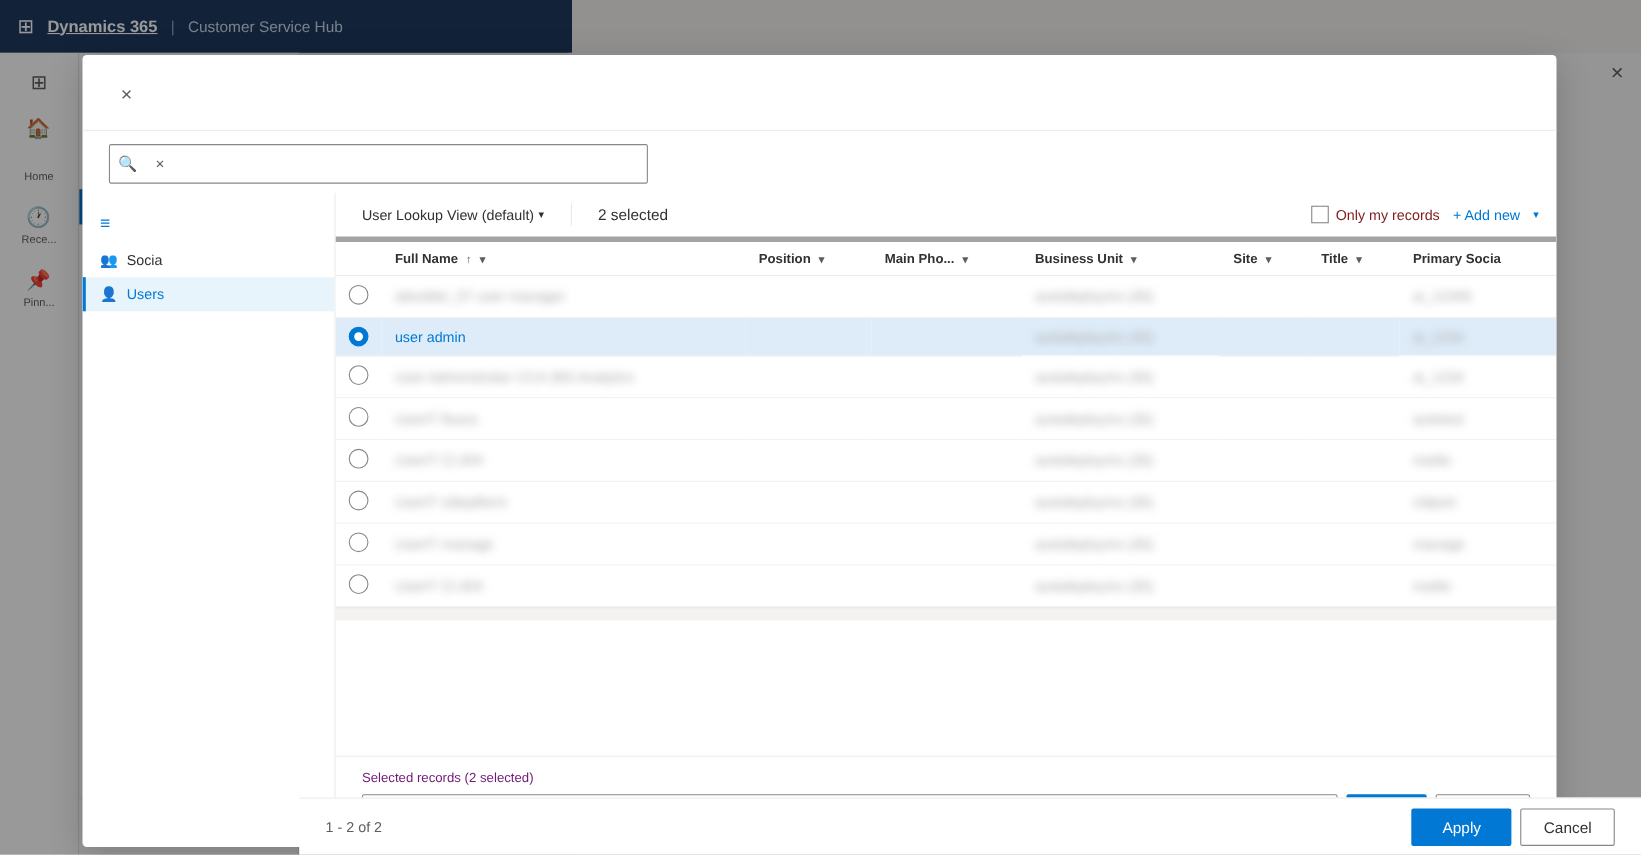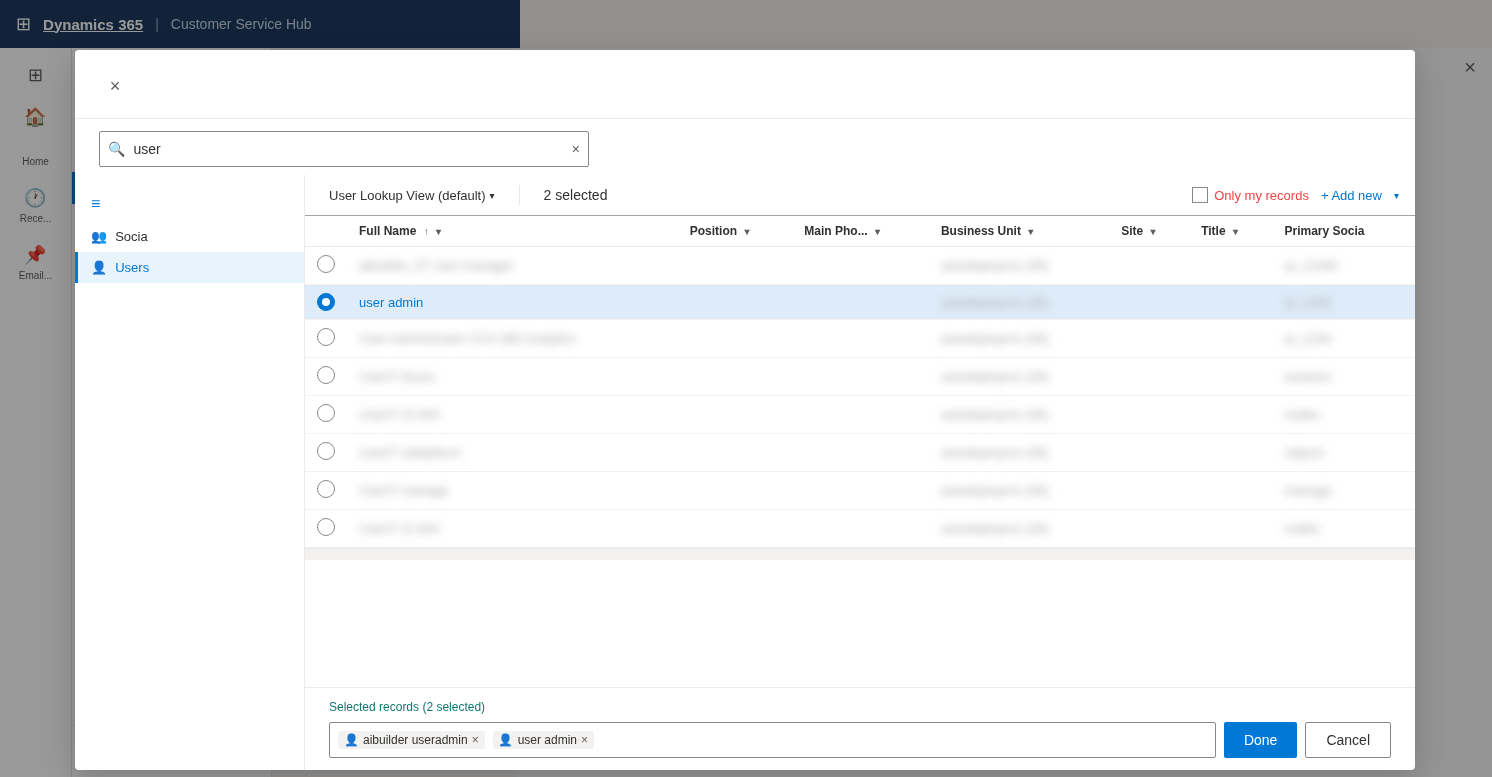--- a/index.html
+++ b/index.html
@@ -104,33 +104,33 @@
     }
 
     
     .right-content {
       flex: 1; display: flex; flex-direction: column; overflow: hidden;
     }
 
     
     .toolbar {
       display: flex; align-items: center; justify-content: space-between;
-      padding: 8px 16px; border-bottom: 1px solid #a3a3a3;
+      padding: 8px 16px; border-bottom: 5px solid #a3a3a3;
     }
     .toolbar-left { display: flex; align-items: center; gap: 16px; }
     .view-dropdown {
       display: flex; align-items: center; gap: 4px; cursor: pointer;
       color: #323130; font-size: 13px; padding: 4px 8px; border-radius: 2px;
     }
     .selected-count {
       font-size: 14px; color: #323130; padding: 4px 8px;
     }
     .toolbar-right { display: flex; align-items: center; gap: 12px; }
     .checkbox-label {
-      display: flex; align-items: center; gap: 6px; font-size: 13px; color: #ef4444; cursor: pointer;
+      display: flex; align-items: center; gap: 6px; font-size: 13px; color: #7f1d1d; cursor: pointer;
     }
     .checkbox-box {
       width: 16px; height: 16px; border: 1px solid #8a8886; background: #fff;
       display: flex; align-items: center; justify-content: center;
     }
     .add-new-btn {
       display: flex; align-items: center; gap: 4px; font-size: 13px; color: #0078d4;
       cursor: pointer; border: none; background: none;
     }
 
@@ -171,21 +171,21 @@
     .table-wrap::-webkit-scrollbar-thumb { background: #c8c6c4; border-radius: 3px; }
 
     
     .h-scroll { height: 12px; background: #f3f2f1; border-top: 1px solid #e8e8e8; }
 
     
     .selected-footer {
       border-top: 1px solid #edebe9; padding: 12px 24px;
     }
     .selected-footer-title {
-      font-size: 12px; color: #0f766e; margin-bottom: 8px;
+      font-size: 12px; color: #701a75; margin-bottom: 8px;
     }
     .selected-tags {
       display: flex; align-items: center; gap: 8px;
       border: 1px solid #8a8886; border-radius: 2px;
       padding: 4px 8px; min-height: 36px; flex-wrap: wrap;
       flex: 1; background: #fff;
     }
     .tag {
       display: flex; align-items: center; gap: 4px;
       background: #f3f2f1; border-radius: 2px; padding: 2px 6px;
@@ -250,21 +250,21 @@
     <div class="sidebar-item">
       <span class="sidebar-icon">🏠</span>
       <span style="font-size:10px;margin-top:24px;">Home</span>
     </div>
     <div class="sidebar-item">
       <span class="sidebar-icon">🕐</span>
       <span style="font-size:10px;">Rece...</span>
     </div>
     <div class="sidebar-item">
       <span class="sidebar-icon">📌</span>
-      <span style="font-size:10px;">Email...</span>
+      <span style="font-size:10px;">Pinn...</span>
     </div>
   </div>
 
   <div style="position:absolute;top:48px;left:72px;width:200px;height:729px;background:#fff;border-right:1px solid #e8e8e8;overflow:hidden;">
     <div style="padding:16px 16px 4px 16px;font-size:11px;font-weight:600;color:#605e5c;">MY WORK</div>
     <div class="sidenav-item">
       <span style="font-size:14px;">📊</span>
       <span>Dash...</span>
     </div>
     <div class="sidenav-item">
@@ -308,35 +308,41 @@
     <div style="width:28px;height:28px;border-radius:50%;background:#0078d4;display:flex;align-items:center;justify-content:center;color:#fff;font-weight:600;font-size:13px;">S</div>
     <span style="font-size:13px;">Service</span>
     <span style="color:#605e5c;">◇</span>
   </div>
 
   <div style="position:absolute;top:48px;right:0;width:975px;height:729px;background:#faf9f8;padding:16px 24px;">
     <div style="position:absolute;top:12px;left:24px;font-size:18px;font-weight:600;color:#323130;">Edit filters: Accounts</div>
     <button style="position:absolute;top:8px;right:16px;background:none;border:none;font-size:20px;cursor:pointer;color:#605e5c;">×</button>
   </div>
 
+  <div class="bottom-bar" style="position:absolute;bottom:0;left:272px;right:0;z-index:5;">
+    <span style="font-size:13px;color:#605e5c;">1 - 2 of 2</span>
+    <div class="bottom-btns">
+      <button class="btn-apply">Apply</button>
+      <button class="btn-cancel-bottom">Cancel</button>
+    </div>
+  </div>
 
 </div>
 
 <div class="overlay"></div>
 
 <div class="modal">
 
   <div class="modal-header">
     <button class="modal-close">×</button>
   </div>
 
   <div class="search-bar">
     <div class="search-input-wrap">
       <span class="search-icon">🔍</span>
-      <input class="search-input" type="text" value="user" style="">
       <button class="search-clear">×</button>
     </div>
   </div>
 
   <div class="modal-body">
 
     <div class="left-panel">
       <div class="panel-menu-icon">≡</div>
       <div class="panel-item">
         <span>👥</span>

